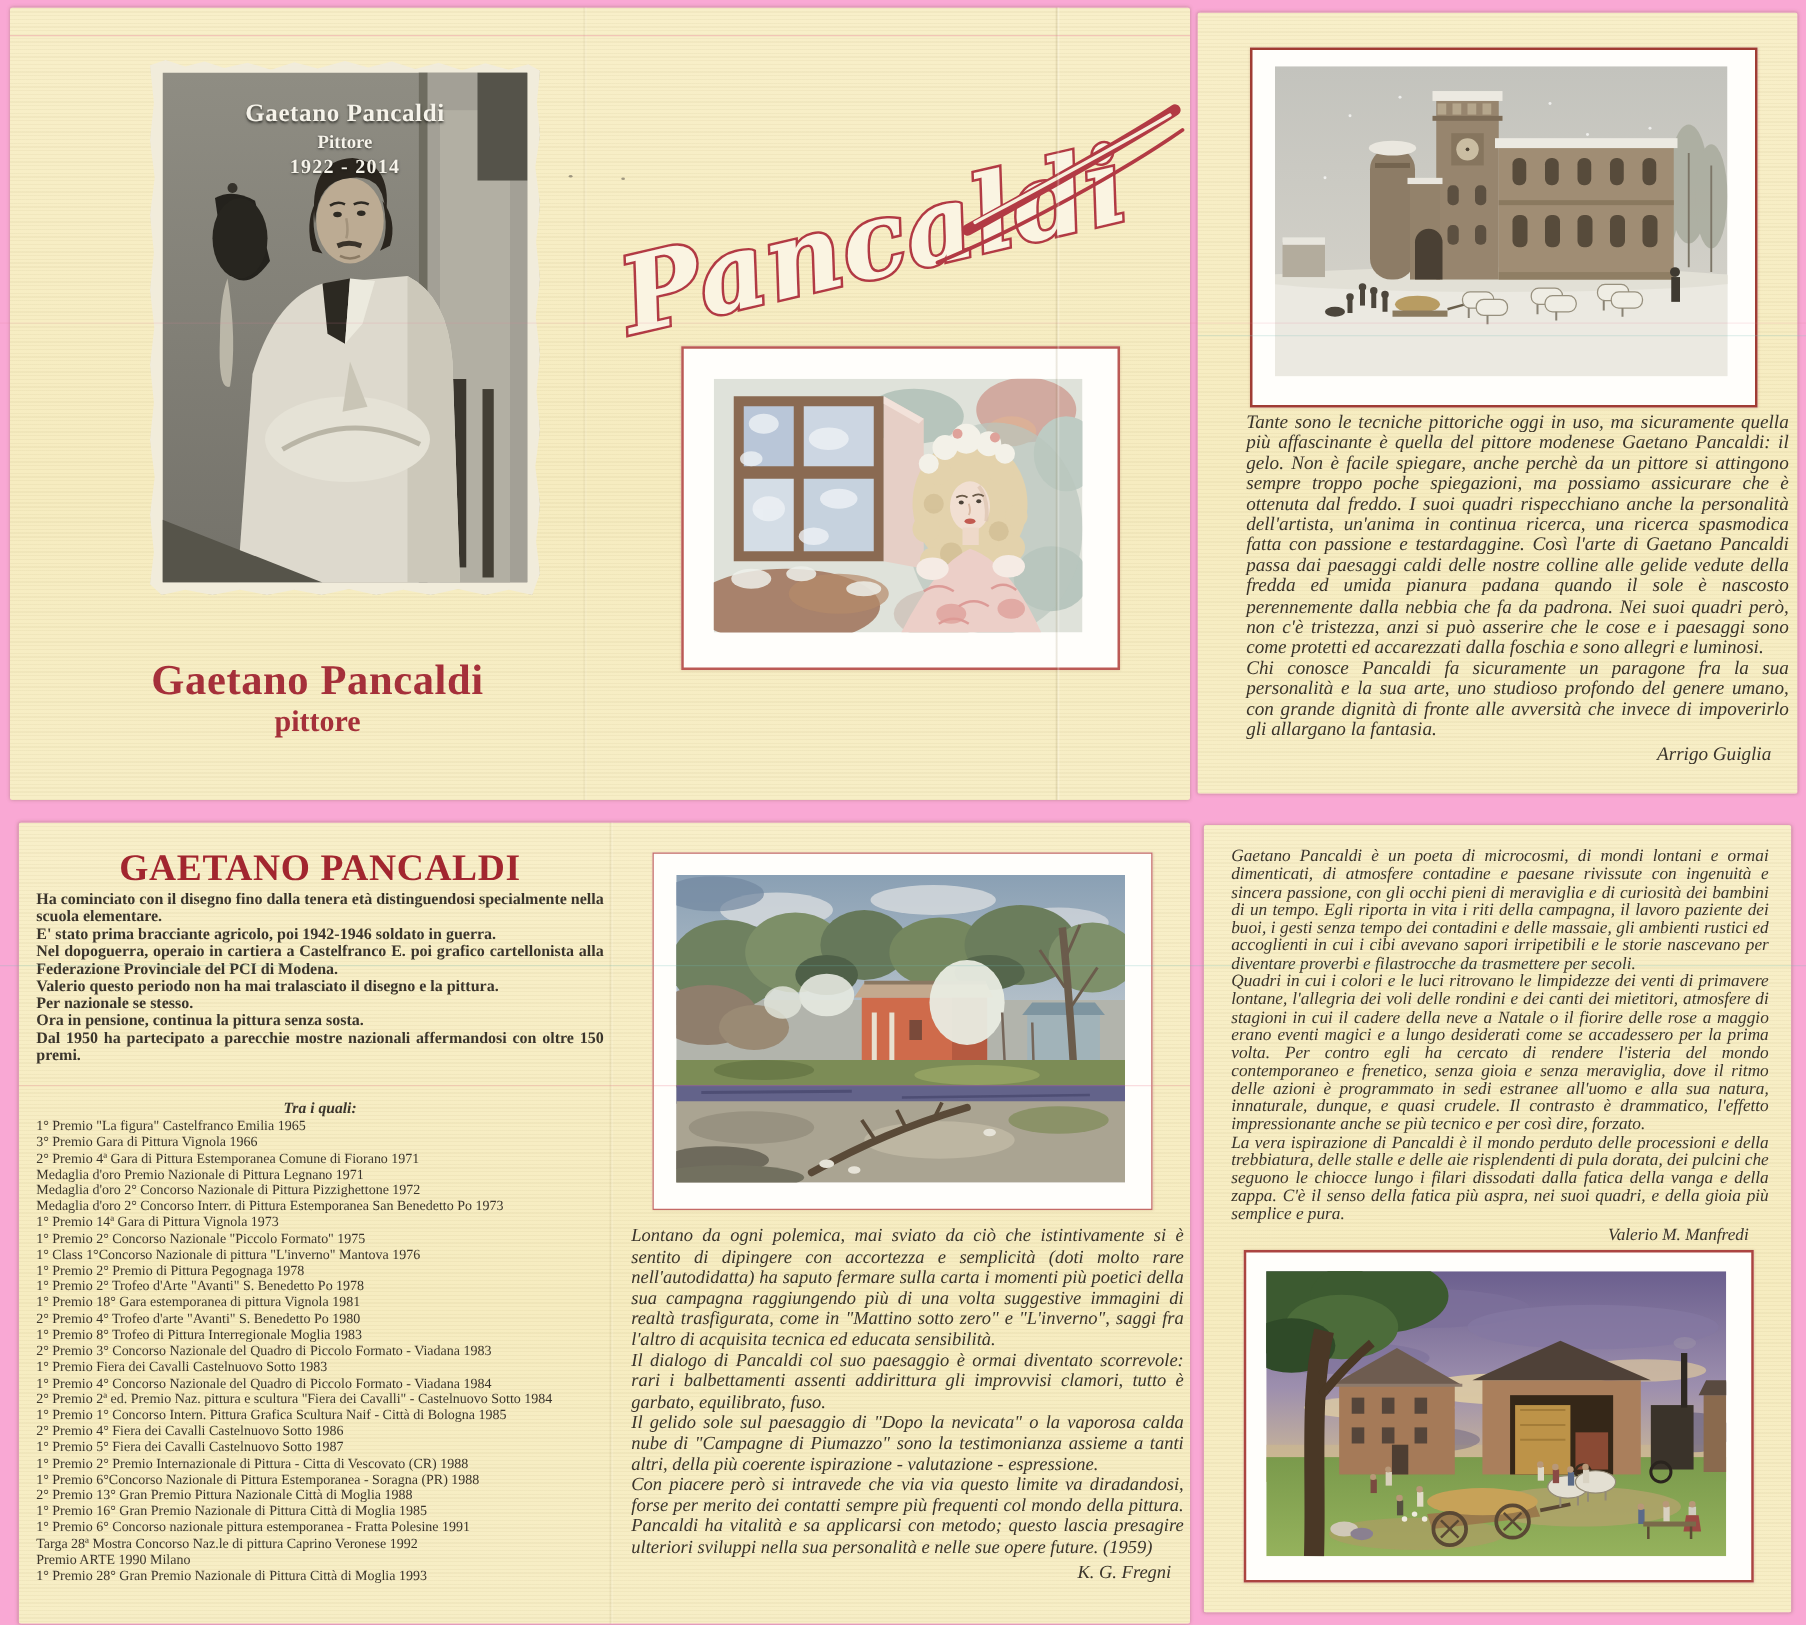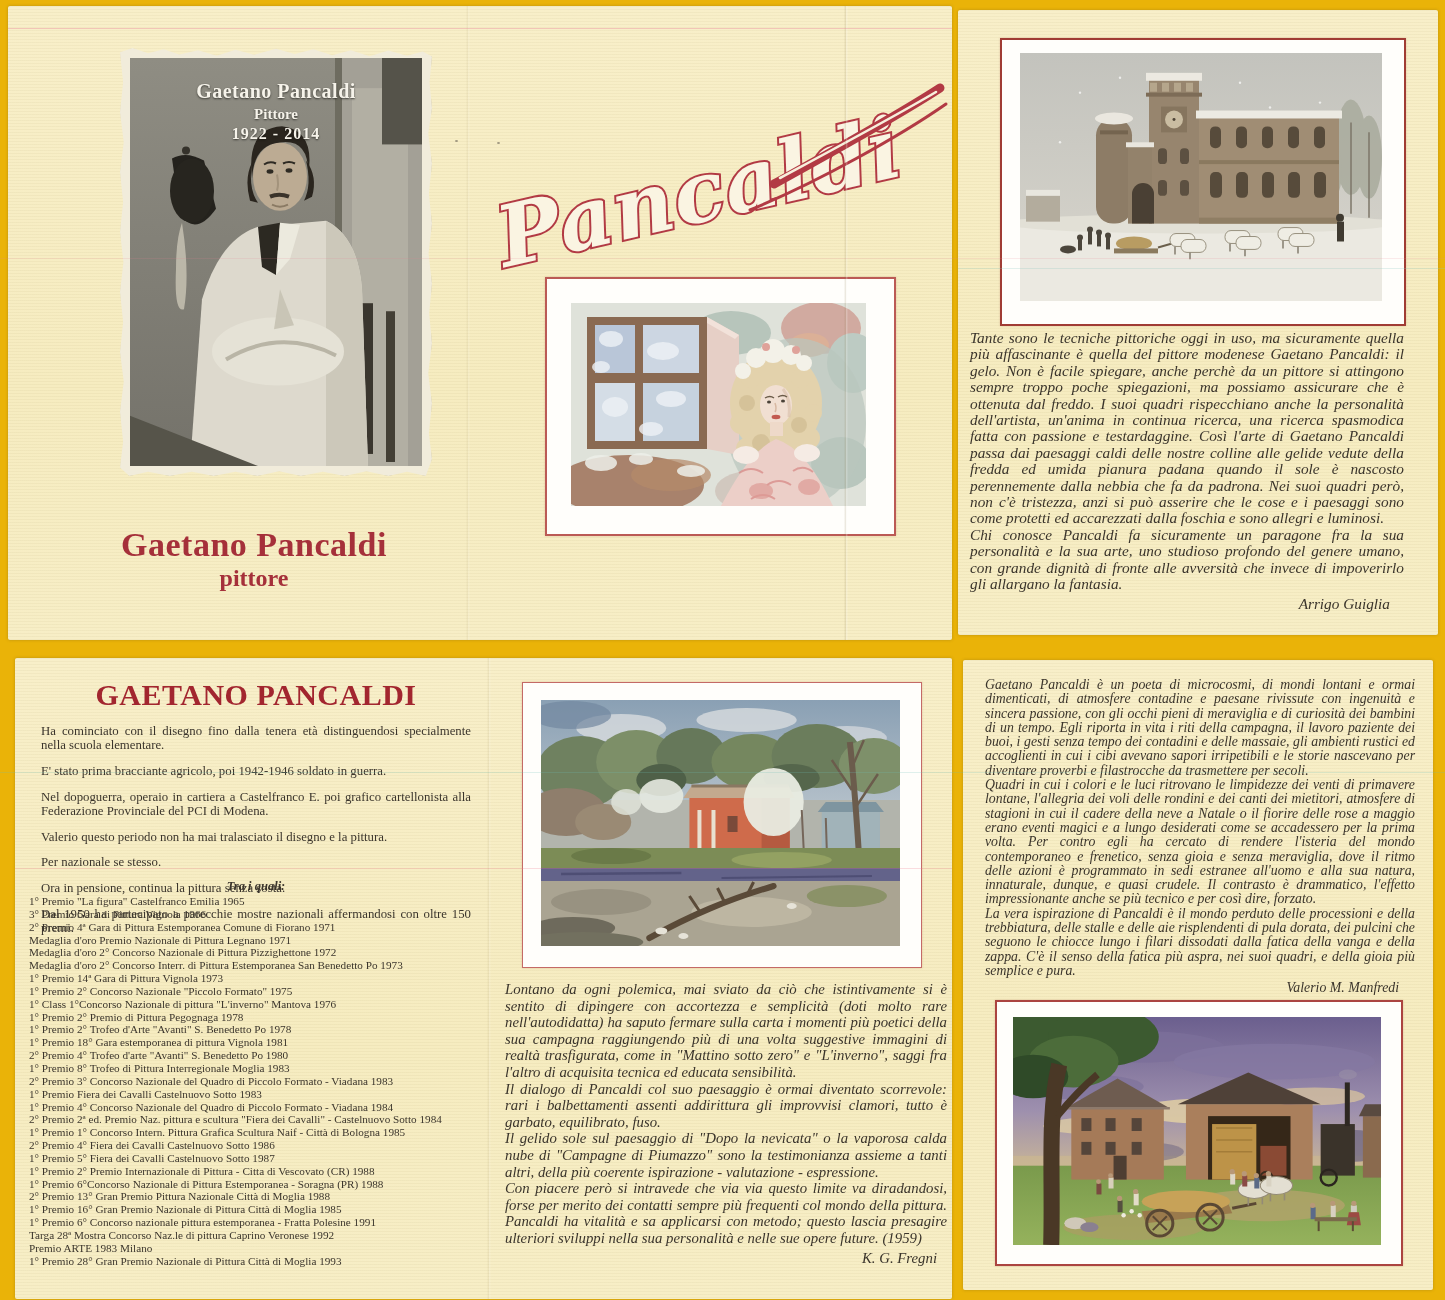--- a/index.html
+++ b/index.html
@@ -1,16 +1,16 @@
 <!DOCTYPE html>
 <html><head>
 <meta charset="utf-8">
 <style>
   html,body{margin:0;padding:0;background:#fdfdfb;}
-  .page{position:relative;width:1445px;height:1300px;background:#eab308;overflow:hidden;
+  .page{position:relative;width:1445px;height:1300px;background:#f9a8d4;overflow:hidden;
         font-family:"Liberation Serif","DejaVu Serif",serif;color:#3b352c;}
   .sheet{position:absolute;border-radius:2px;
     background:
       repeating-linear-gradient(180deg, rgba(125,104,44,.05) 0 1px, rgba(255,255,255,0) 1px 3px),
       linear-gradient(180deg,#f8efc9 0%,#f6ecc0 60%,#f7eec6 100%);
     box-shadow:0 0 3px rgba(90,80,40,.35);}
   .sheet-tl{left:8px;top:6px;width:944px;height:634px;}
   .sheet-tr{left:958px;top:10px;width:480px;height:625px;}
   .sheet-bl{left:15px;top:658px;width:937px;height:641px;}
   .sheet-br{left:963px;top:660px;width:470px;height:630px;}
@@ -50,31 +50,31 @@
   .frame-castle svg{left:18px;top:13px;width:362px;height:248px;}
   .frame-landscape{left:507px;top:24px;width:398px;height:284px;border:1.5px solid #c46a66;}
   .frame-landscape svg{left:18px;top:17px;width:359px;height:246px;}
   .frame-farm{left:32px;top:340px;width:404px;height:262px;border:2px solid #ab4440;}
   .frame-farm svg{left:16px;top:15px;width:368px;height:228px;}
 
   
   .itext{position:absolute;font-style:italic;text-align:justify;color:#3a342b;}
   .itext p{margin:0;}
   .sig{text-align:right;font-style:italic;margin-top:3px;}
-  .text-tr{left:12px;top:320px;width:434px;font-size:15.3px;line-height:16.4px;}
+  .text-tr{left:39px;top:320px;width:434px;font-size:15.3px;line-height:16.4px;}
   .text-tr .sig{padding-right:14px;}
   .text-bm{left:490px;top:323px;width:442px;font-size:14.8px;line-height:16.6px;}
   .text-bm .sig{padding-right:10px;}
   .text-br{left:22px;top:18px;width:430px;font-size:13.8px;line-height:14.3px;}
   .text-br .sig{padding-right:16px;}
 
   .bio-heading{position:absolute;left:10px;top:20px;width:462px;text-align:center;
     font-size:30px;font-weight:bold;color:#a2262f;letter-spacing:.5px;}
   .bio-text{position:absolute;left:14px;top:55px;width:454px;font-size:12.8px;line-height:13.9px;text-align:justify;}
-  .bio-text p{margin:12px;}
+  .bio-text p{margin:0;font-weight:bold;}
   .awards-intro{position:absolute;left:14px;top:221px;width:454px;text-align:center;
     font-style:italic;font-weight:bold;font-size:12.5px;}
   .awards{position:absolute;left:14px;top:237px;width:465px;font-size:11.2px;line-height:12.85px;}
   .award-line{white-space:nowrap;}
 </style>
 </head>
 <body>
 
 <div class="page">
 
@@ -379,21 +379,21 @@
         <div class="award-line">2° Premio 2ª ed. Premio Naz. pittura e scultura "Fiera dei Cavalli" - Castelnuovo Sotto 1984</div>
         <div class="award-line">1° Premio 1° Concorso Intern. Pittura Grafica Scultura Naif - Città di Bologna 1985</div>
         <div class="award-line">2° Premio 4° Fiera dei Cavalli Castelnuovo Sotto 1986</div>
         <div class="award-line">1° Premio 5° Fiera dei Cavalli Castelnuovo Sotto 1987</div>
         <div class="award-line">1° Premio 2° Premio Internazionale di Pittura - Citta di Vescovato (CR) 1988</div>
         <div class="award-line">1° Premio 6°Concorso Nazionale di Pittura Estemporanea - Soragna (PR) 1988</div>
         <div class="award-line">2° Premio 13° Gran Premio Pittura Nazionale Città di Moglia 1988</div>
         <div class="award-line">1° Premio 16° Gran Premio Nazionale di Pittura Città di Moglia 1985</div>
         <div class="award-line">1° Premio 6° Concorso nazionale pittura estemporanea - Fratta Polesine 1991</div>
         <div class="award-line">Targa 28ª Mostra Concorso Naz.le di pittura Caprino Veronese 1992</div>
-        <div class="award-line">Premio ARTE 1983 Milano</div>
+        <div class="award-line">Premio ARTE 1990 Milano</div>
         <div class="award-line">1° Premio 28° Gran Premio Nazionale di Pittura Città di Moglia 1993</div>
       </div>
 
     <div class="frame frame-landscape">
       <svg viewBox="0 0 358 246" preserveAspectRatio="none">
         <defs>
           <linearGradient id="lsky" x1="0" y1="0" x2="0" y2="1">
             <stop offset="0" stop-color="#8aa0b4"></stop>
               <stop offset="1" stop-color="#b9c4cc"></stop>
           </linearGradient>

